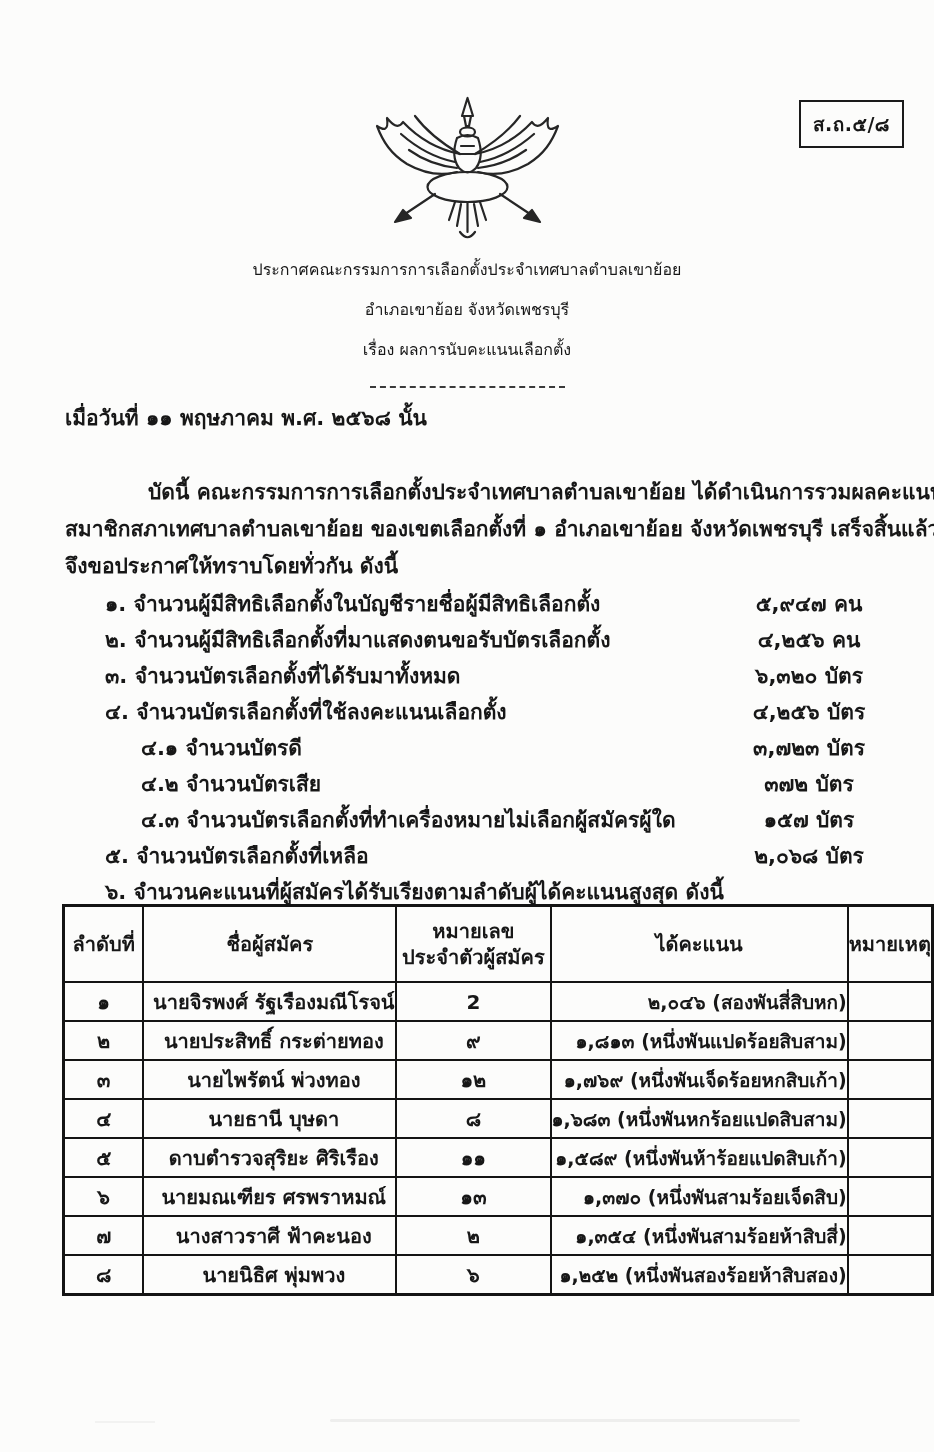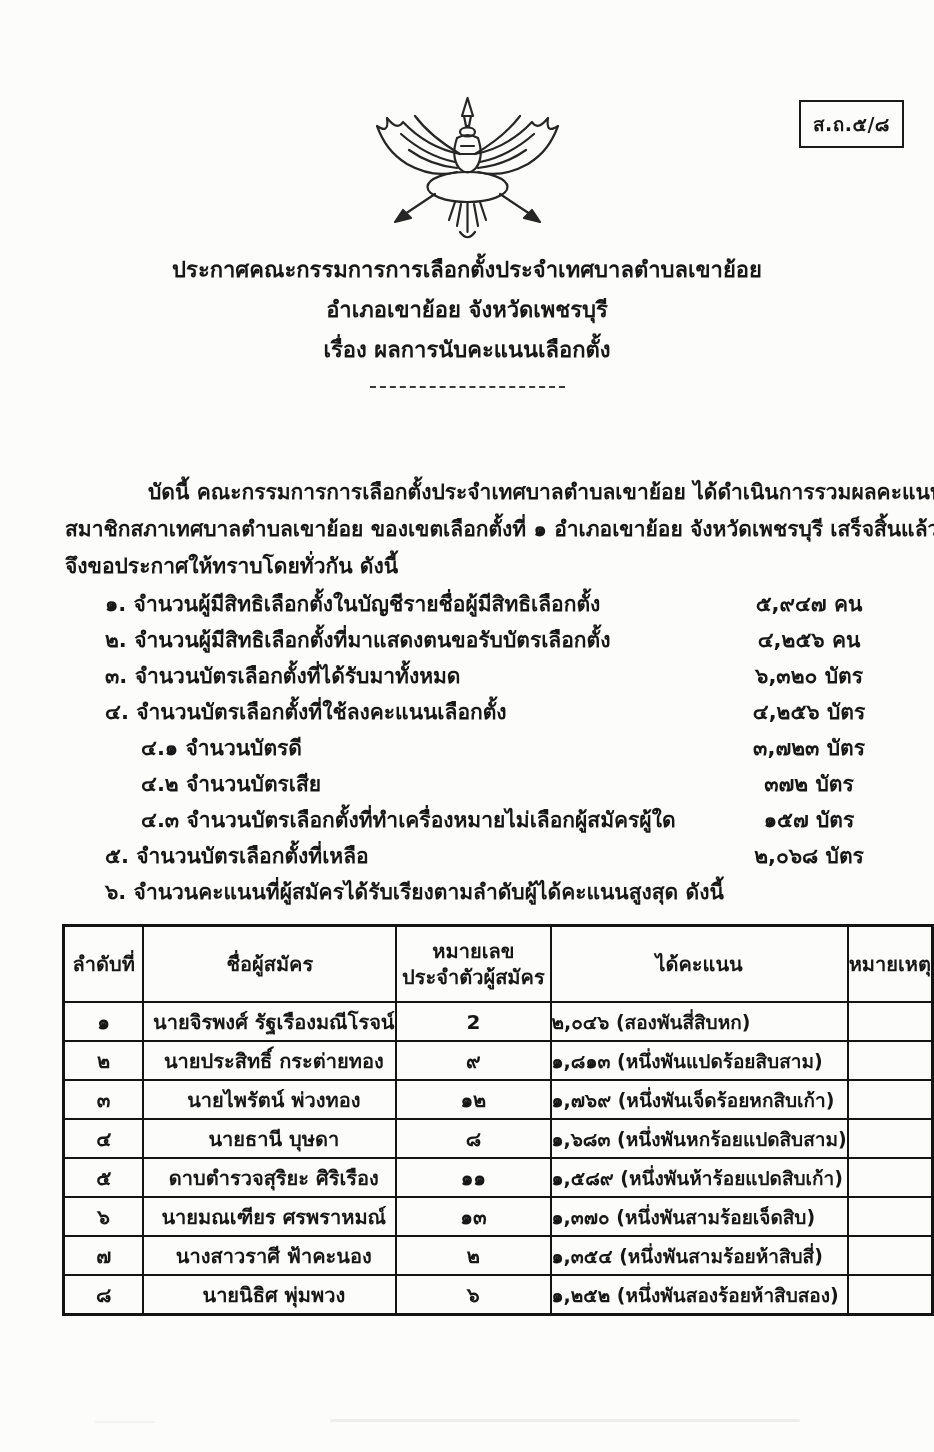--- a/index.html
+++ b/index.html
@@ -23,21 +23,21 @@
   .emblem{
     position:absolute;top:92px;left:0;width:100%;
     text-align:center;
   }
   
   .title-block{
     position:absolute;top:250px;left:0;width:100%;
     text-align:center;
   }
   .title-line{
-    font-size:22px;font-weight:700;line-height:40px;
+    font-size:16px;font-weight:400;line-height:40px;
   }
   .title-divider{
     width:195px;height:0;
     border-top:2.5px dashed #3a3a3a;
     margin:16px auto 0 auto;
   }
   
   .body-block{position:absolute;left:65px;right:50px;}
   .p1{top:400px;}
   .p2{top:474px;}
@@ -57,21 +57,21 @@
   }
   .stat-label{
     flex:1;padding-left:40px;white-space:nowrap;
   }
   .stat-row.sub .stat-label{padding-left:76px;}
   .stat-value{
     width:150px;text-align:center;white-space:nowrap;
   }
   
   .results-table{
-    position:absolute;top:924px;left:62px;
+    position:absolute;top:904px;left:62px;
     border-collapse:collapse;
     border:3px solid #141414;
     table-layout:fixed;
   }
   .results-table th,.results-table td{
     border:2px solid #141414;
     font-size:20px;
     padding:0;
     overflow:hidden;
   }
@@ -80,21 +80,21 @@
     line-height:1.3;
   }
   .results-table td{height:37px;font-weight:600;}
   .col-order{width:83px;}
   .col-name{width:253px;}
   .col-number{width:162px;}
   .col-score{width:255px;}
   .col-remark{width:69px;}
   td.cell-order,td.cell-number{text-align:center;}
   td.cell-name{text-align:center;padding-left:8px;white-space:nowrap;}
-  td.cell-score{text-align:left;white-space:nowrap;font-size:19px;}
+  td.cell-score{text-align:right;white-space:nowrap;font-size:19px;}
   
   .scan-smudge{
     position:absolute;top:1419px;left:330px;width:470px;height:3px;
     background:rgba(60,60,60,0.07);
     border-radius:2px;
   }
   .smudge2{
     position:absolute;top:1421px;left:95px;width:60px;height:2px;
     background:rgba(60,60,60,0.05);
   }
@@ -137,20 +137,21 @@
   </div>
 
   <div class="title-block">
     <div class="title-line">ประกาศคณะกรรมการการเลือกตั้งประจำเทศบาลตำบลเขาย้อย</div>
     <div class="title-line">อำเภอเขาย้อย  จังหวัดเพชรบุรี</div>
     <div class="title-line">เรื่อง  ผลการนับคะแนนเลือกตั้ง</div>
     <div class="title-divider"></div>
   </div>
 
   <div class="body-block p1">
+    <div class="body-line">เมื่อวันที่  ๑๑  พฤษภาคม  พ.ศ. ๒๕๖๘  นั้น</div>
   </div>
 
   <div class="body-block p2">
     <div class="body-line first-line">บัดนี้ คณะกรรมการการเลือกตั้งประจำเทศบาลตำบลเขาย้อย ได้ดำเนินการรวมผลคะแนนเลือกตั้ง</div>
     <div class="body-line">สมาชิกสภาเทศบาลตำบลเขาย้อย ของเขตเลือกตั้งที่ ๑ อำเภอเขาย้อย  จังหวัดเพชรบุรี   เสร็จสิ้นแล้ว</div>
     <div class="body-line">จึงขอประกาศให้ทราบโดยทั่วกัน ดังนี้</div>
   </div>
 
   <div class="stats-block">
     <div class="stat-row">

